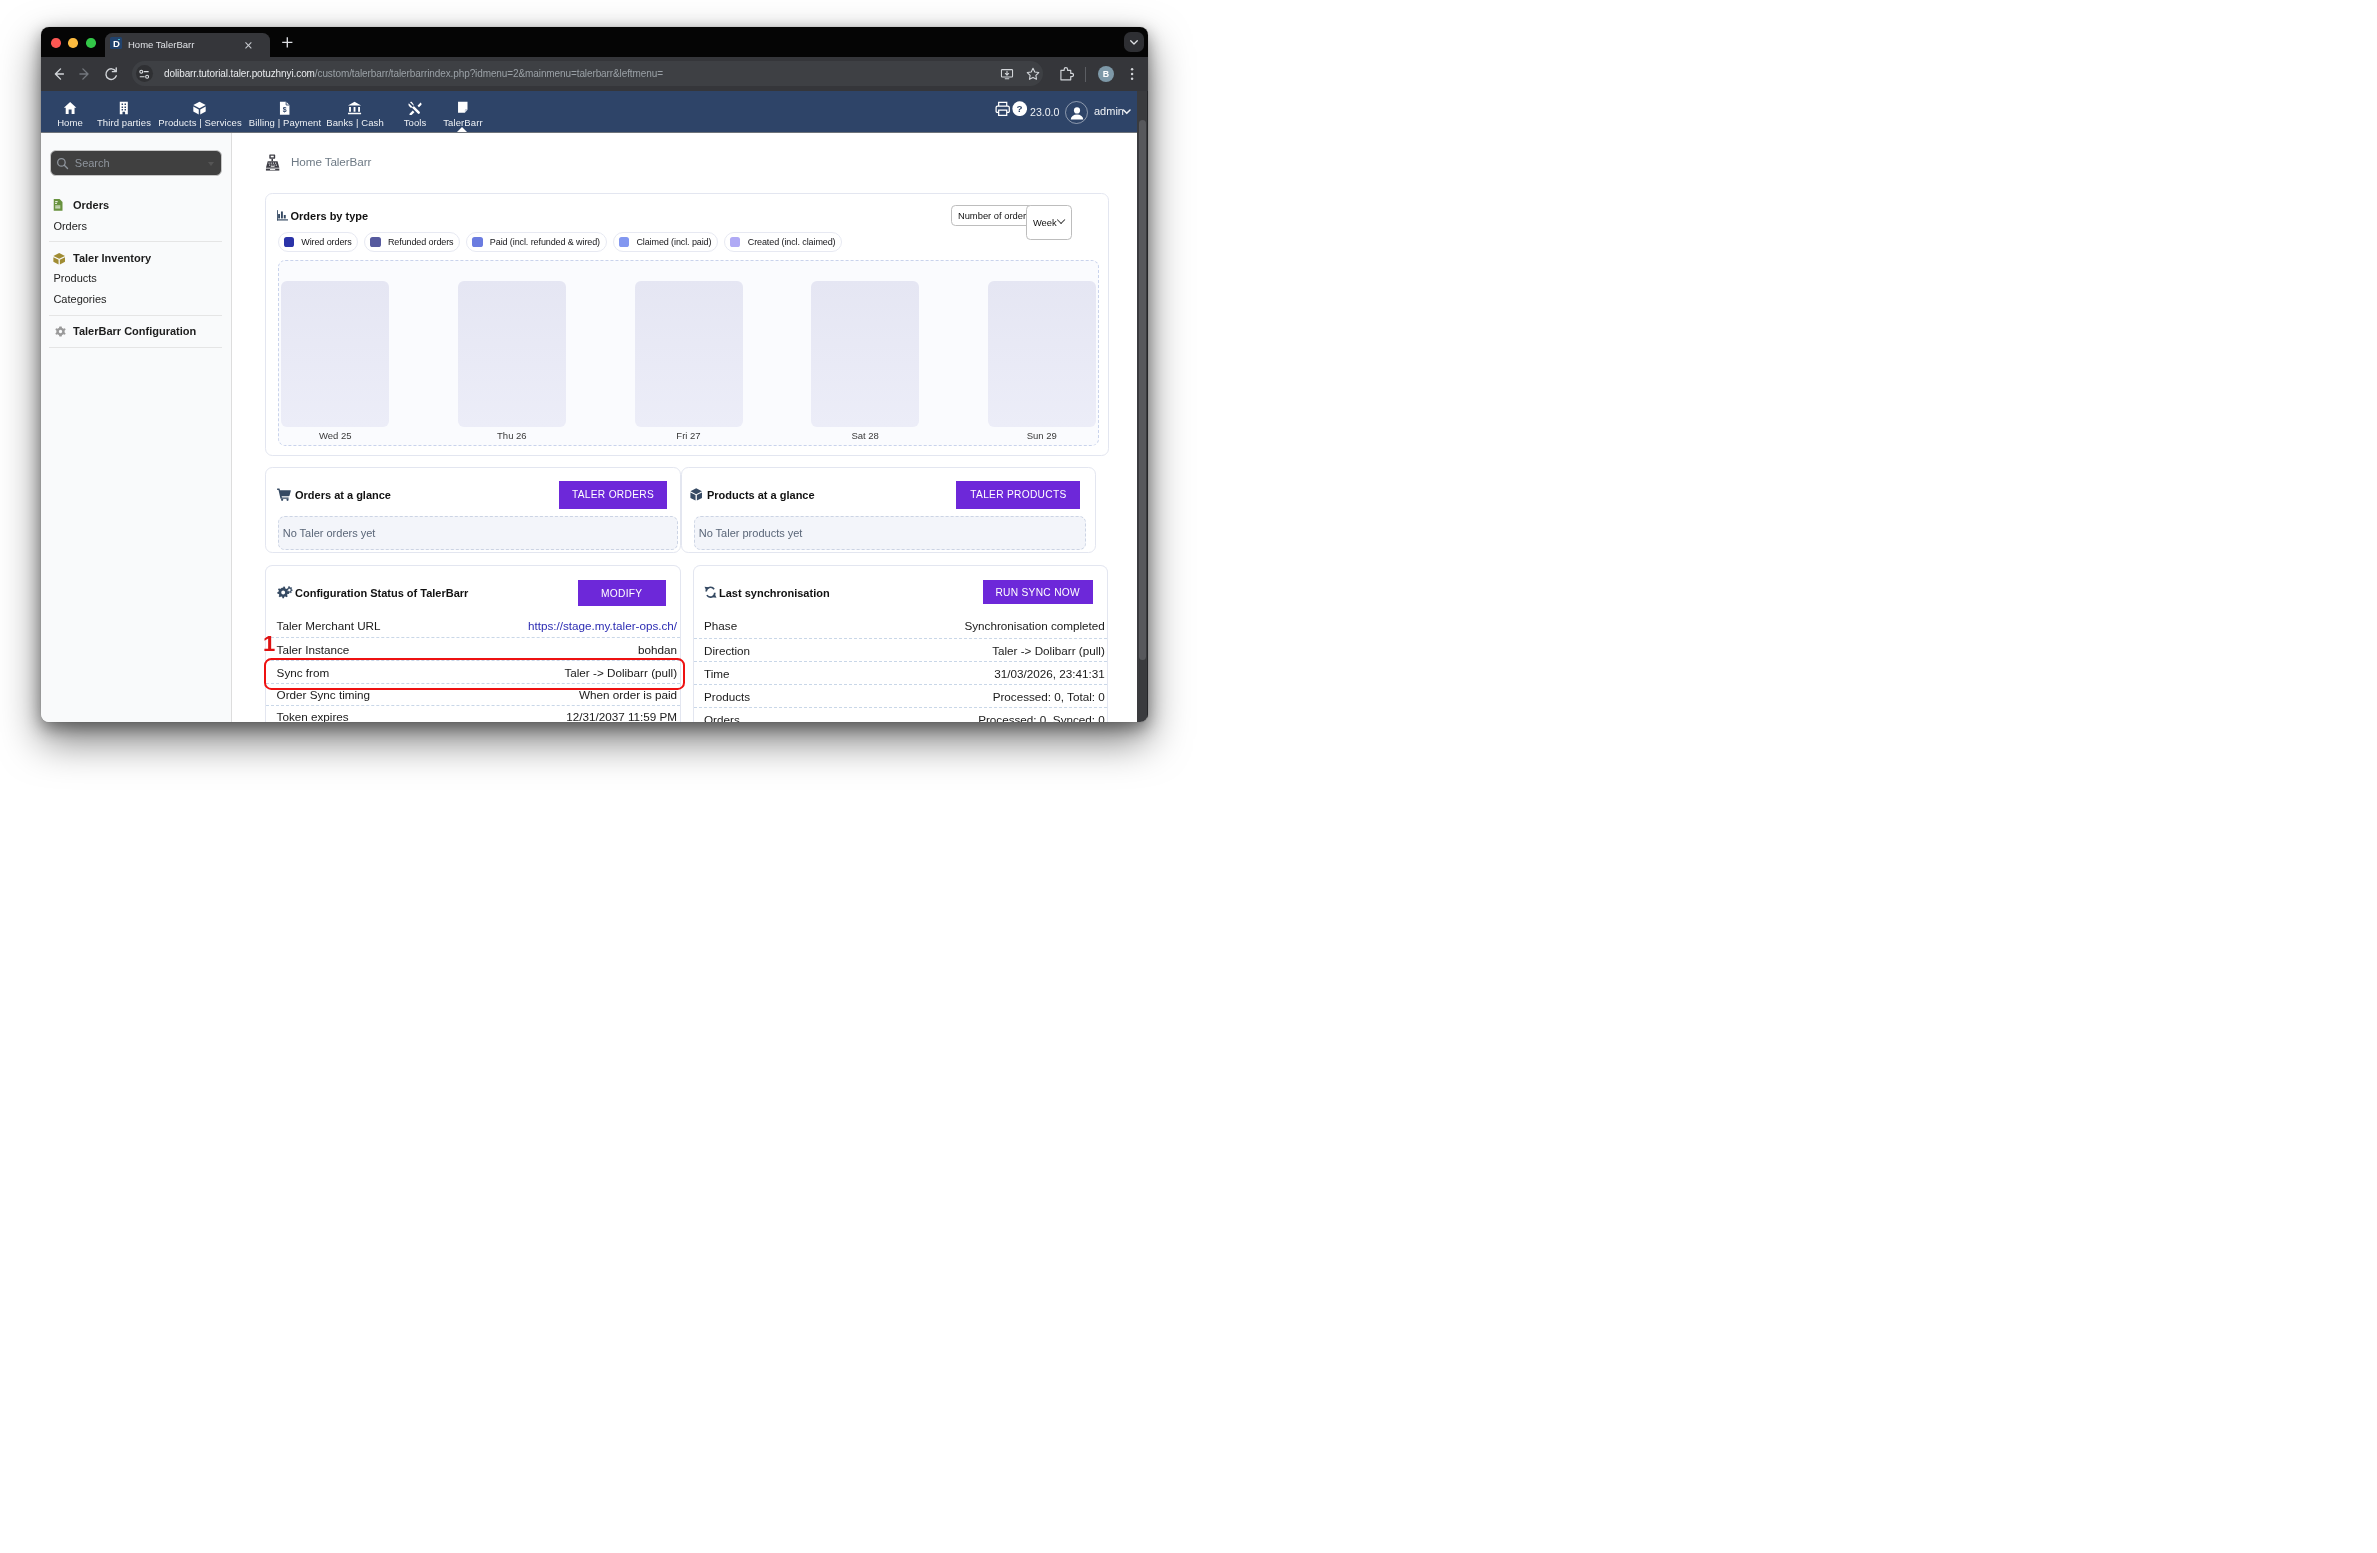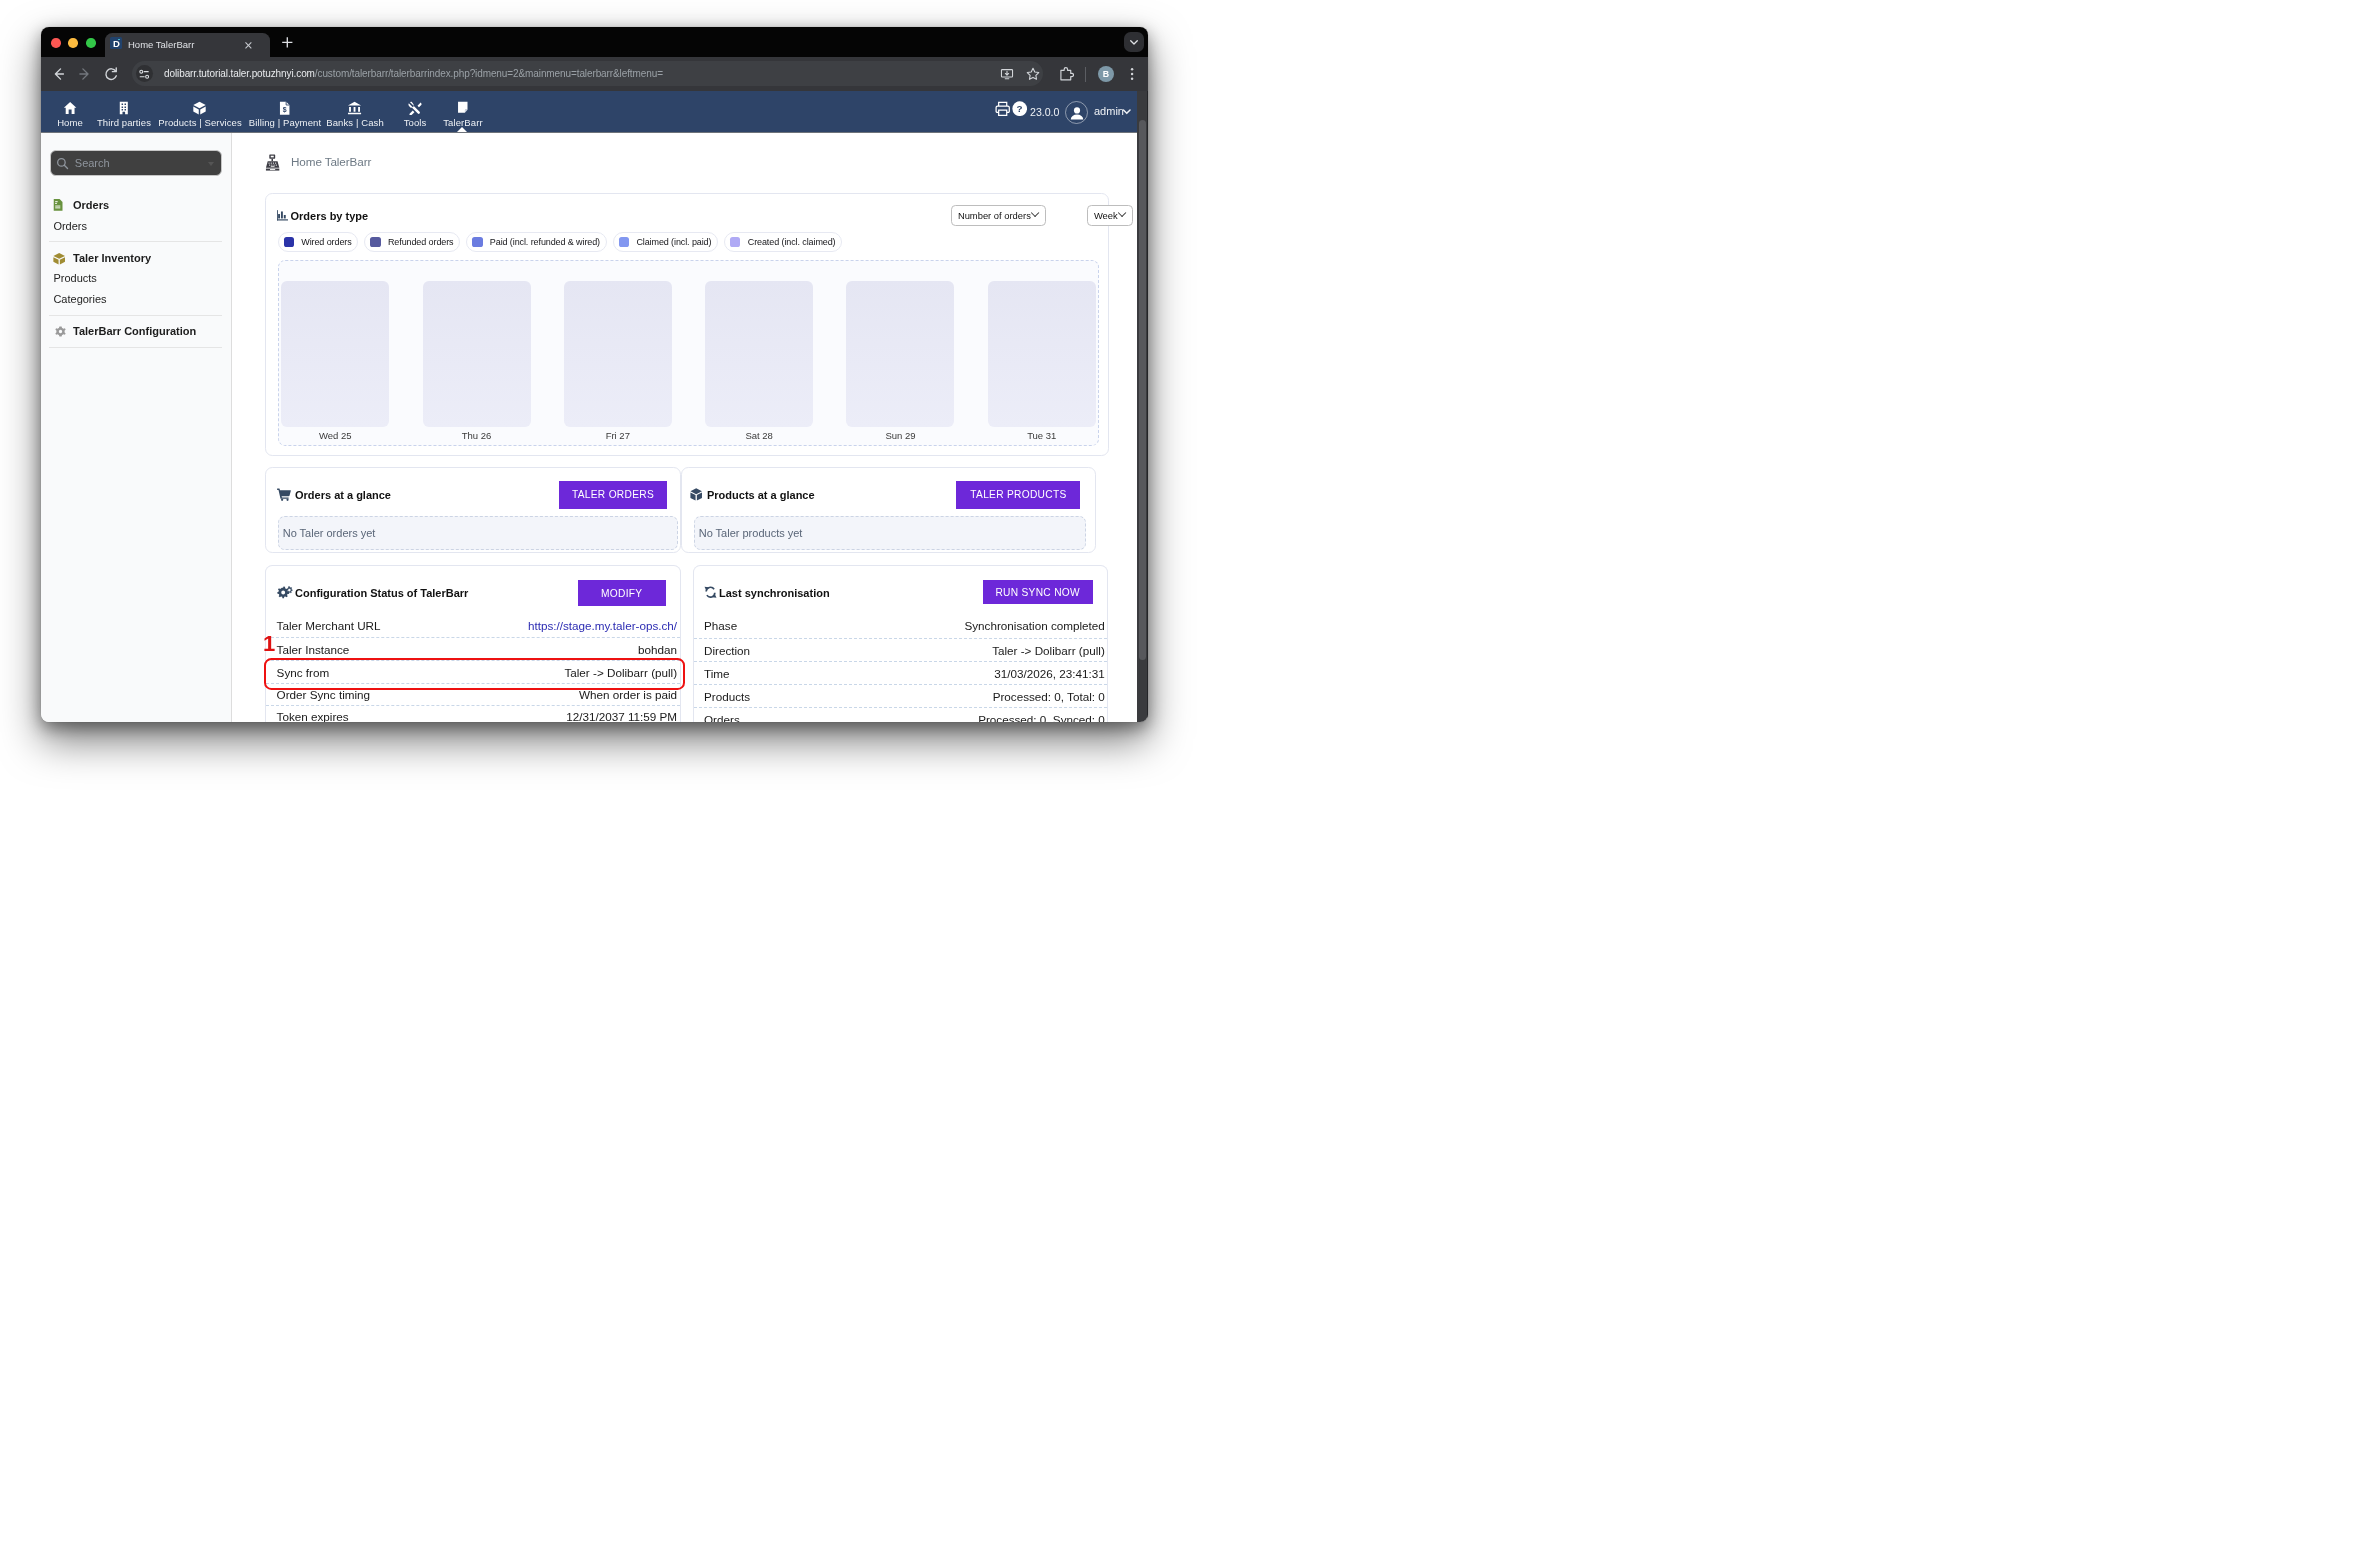--- a/index.html
+++ b/index.html
@@ -276,21 +276,21 @@
           <g fill="#364a63">
             <rect x="0" y="12.7" width="15" height="1.6"></rect>
             <rect x="1.5" y="5.5" width="2.6" height="6"></rect>
             <rect x="5.4" y="2" width="2.6" height="9.5"></rect>
             <rect x="9.3" y="6.8" width="2.6" height="4.7"></rect>
             <rect x="0" y="0.2" width="1.2" height="14"></rect>
           </g>
         </svg>
       <div class="chtitle" style="left:24.5px;top:16.5px">Orders by type</div>
       <div class="sel" style="position:absolute;left:685px;top:11px;width:95px;height:21px">Number of orders</div>
-      <div class="sel" style="position:absolute;left:821px;top:11px;width:46px;height:21px">Week</div>
+      <div class="sel" style="position:absolute;left:760px;top:11px;width:46px;height:35px">Week</div>
       <div class="legend">
         <div class="chip"><i style="background:#2b33a8"></i>Wired orders</div>
         <div class="chip"><i style="background:#565a9e"></i>Refunded orders</div>
         <div class="chip"><i style="background:#6b7ce0"></i>Paid (incl. refunded &amp; wired)</div>
         <div class="chip"><i style="background:#8297f0"></i>Claimed (incl. paid)</div>
         <div class="chip"><i style="background:#b0aaf5"></i>Created (incl. claimed)</div>
       </div>
       <div class="chartbox">
         <div class="cols">
           <div class="col">
@@ -305,24 +305,20 @@
               <div class="bar"></div>
               <div class="dl">Fri 27</div>
             </div>
           <div class="col">
               <div class="bar"></div>
               <div class="dl">Sat 28</div>
             </div>
           <div class="col">
               <div class="bar"></div>
               <div class="dl">Sun 29</div>
-            </div>
-          <div class="col">
-              <div class="bar"></div>
-              <div class="dl">Tue 31</div>
             </div>
         </div>
       </div>
     </div>
     <div class="row2">
       <div class="card" style="width:416px;height:86px">
         <svg style="position:absolute;left:11px;top:20px" width="14" height="13" viewBox="0 0 19 18">
             <g fill="#364a63">
               <path d="M0 0.8 H3.2 L4 3 H18.3 A0.7 0.7 0 0 1 19 3.9 L17.2 10.5 A1.4 1.4 0 0 1 15.9 11.5 H6.2 L6.6 13 H15.9 V14.8 H5.4 A0.9 0.9 0 0 1 4.5 14.1 L1.9 2.6 H0 Z"></path>
               <circle cx="6.9" cy="16.4" r="1.55"></circle>

